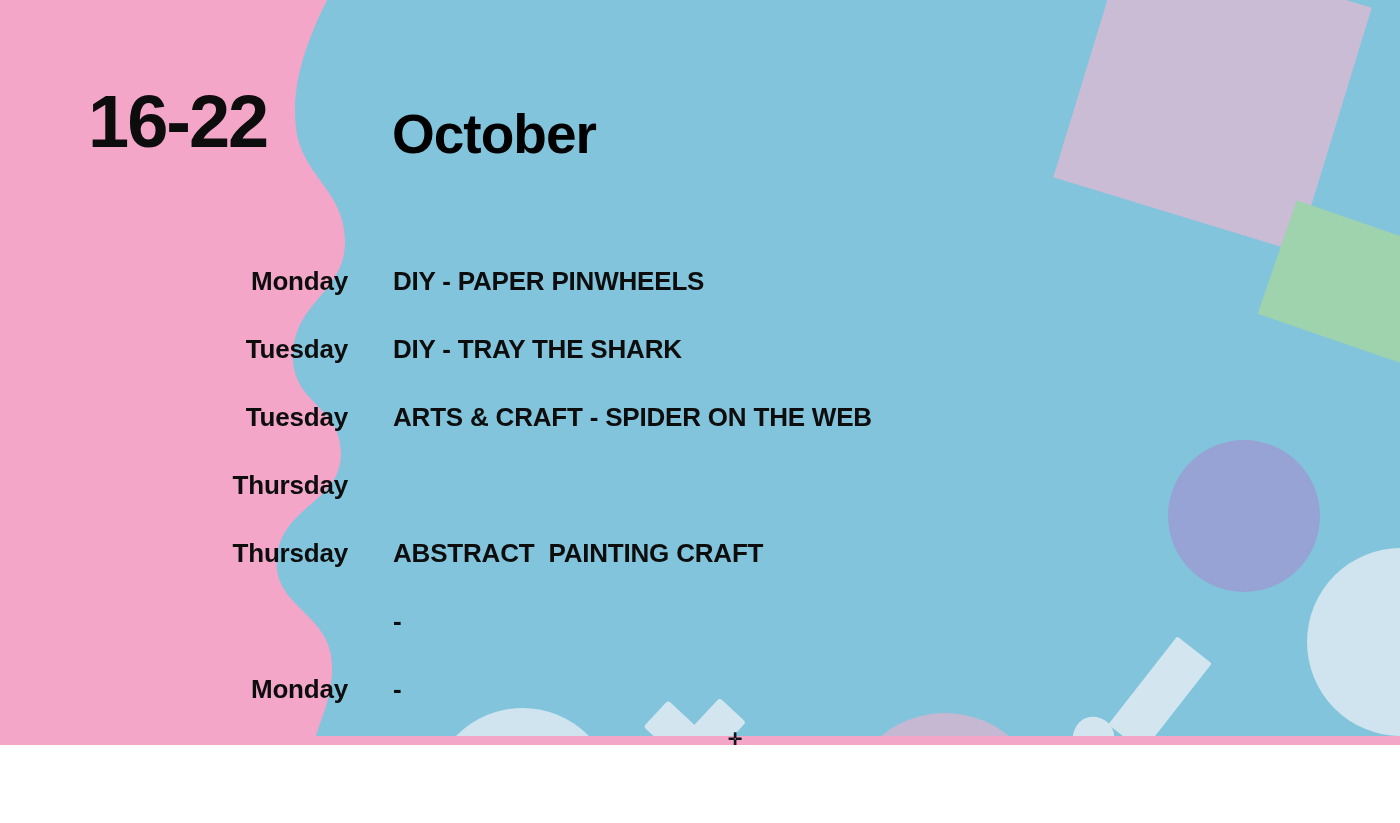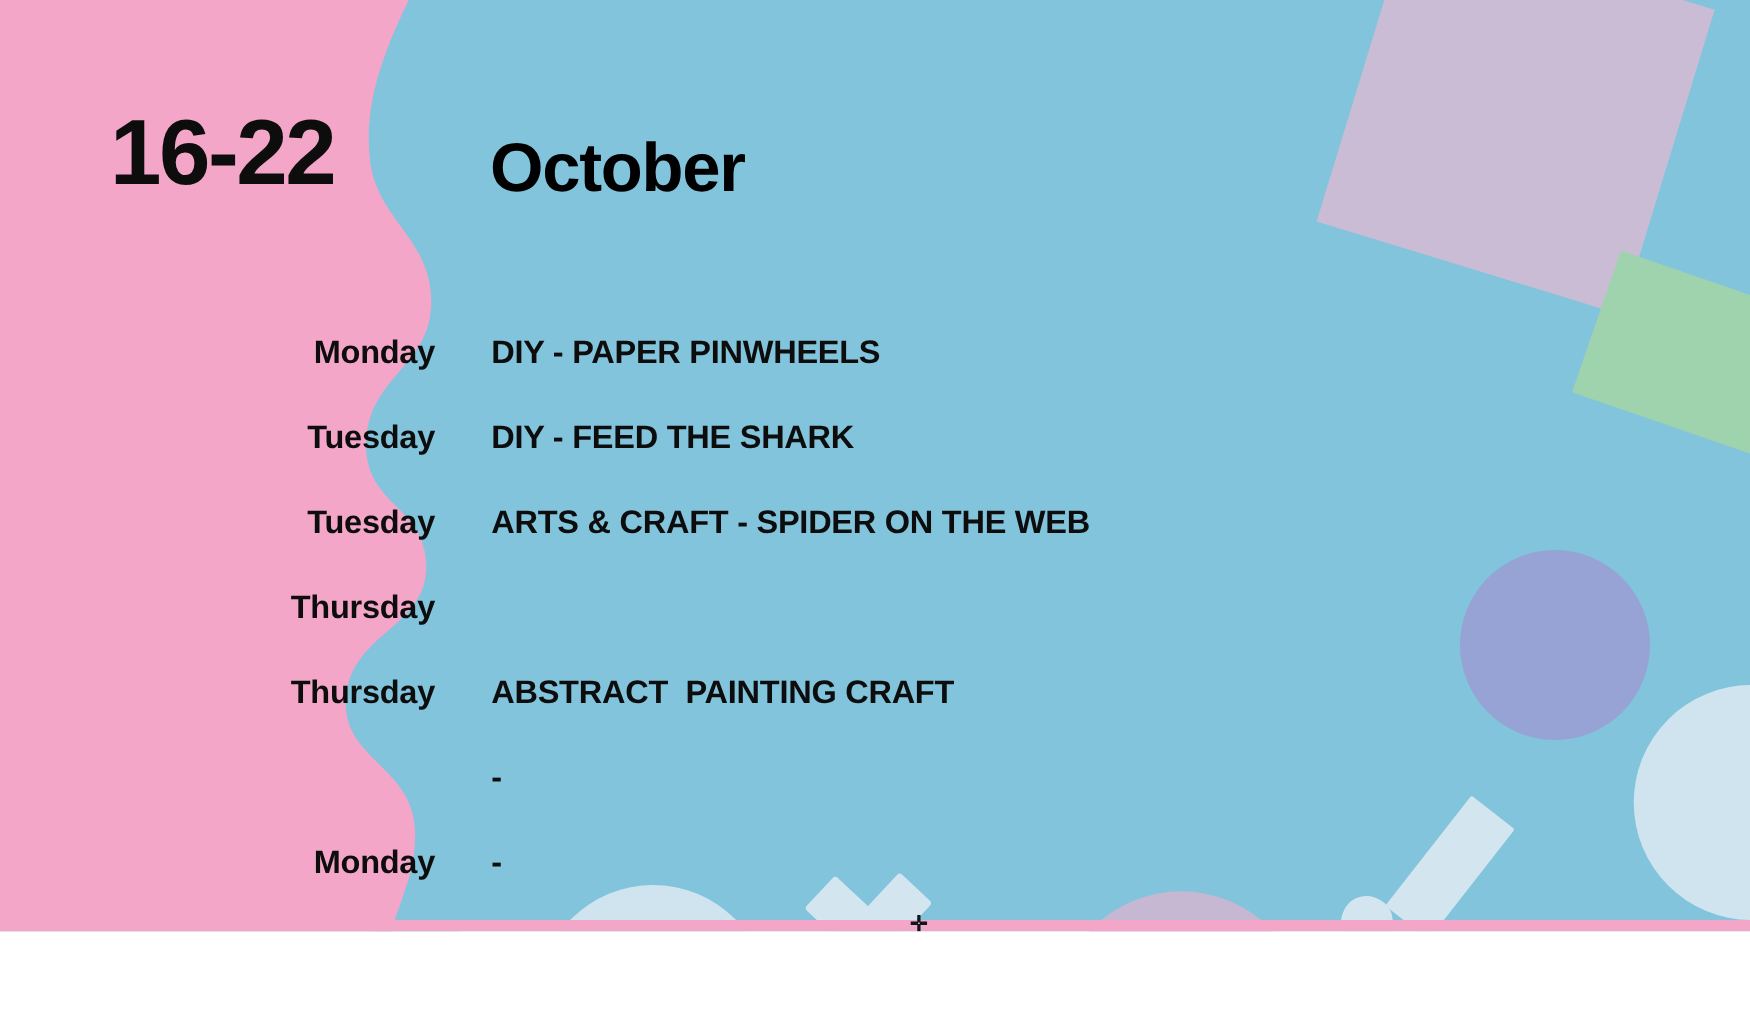--- a/index.html
+++ b/index.html
@@ -210,21 +210,21 @@
 
     <div class="schedule">
 
       <div class="row">
         <span class="day">Monday</span>
         <span class="activity">DIY - PAPER PINWHEELS</span>
       </div>
 
       <div class="row">
         <span class="day">Tuesday</span>
-        <span class="activity">DIY - FEED THE SHARK</span>
+        <span class="activity">DIY - TRAY THE SHARK</span>
       </div>
 
       <div class="row">
         <span class="day">Tuesday</span>
         <span class="activity">ARTS &amp; CRAFT - SPIDER ON THE WEB</span>
       </div>
 
       <div class="row">
         <span class="day">Thursday</span>
       </div>

